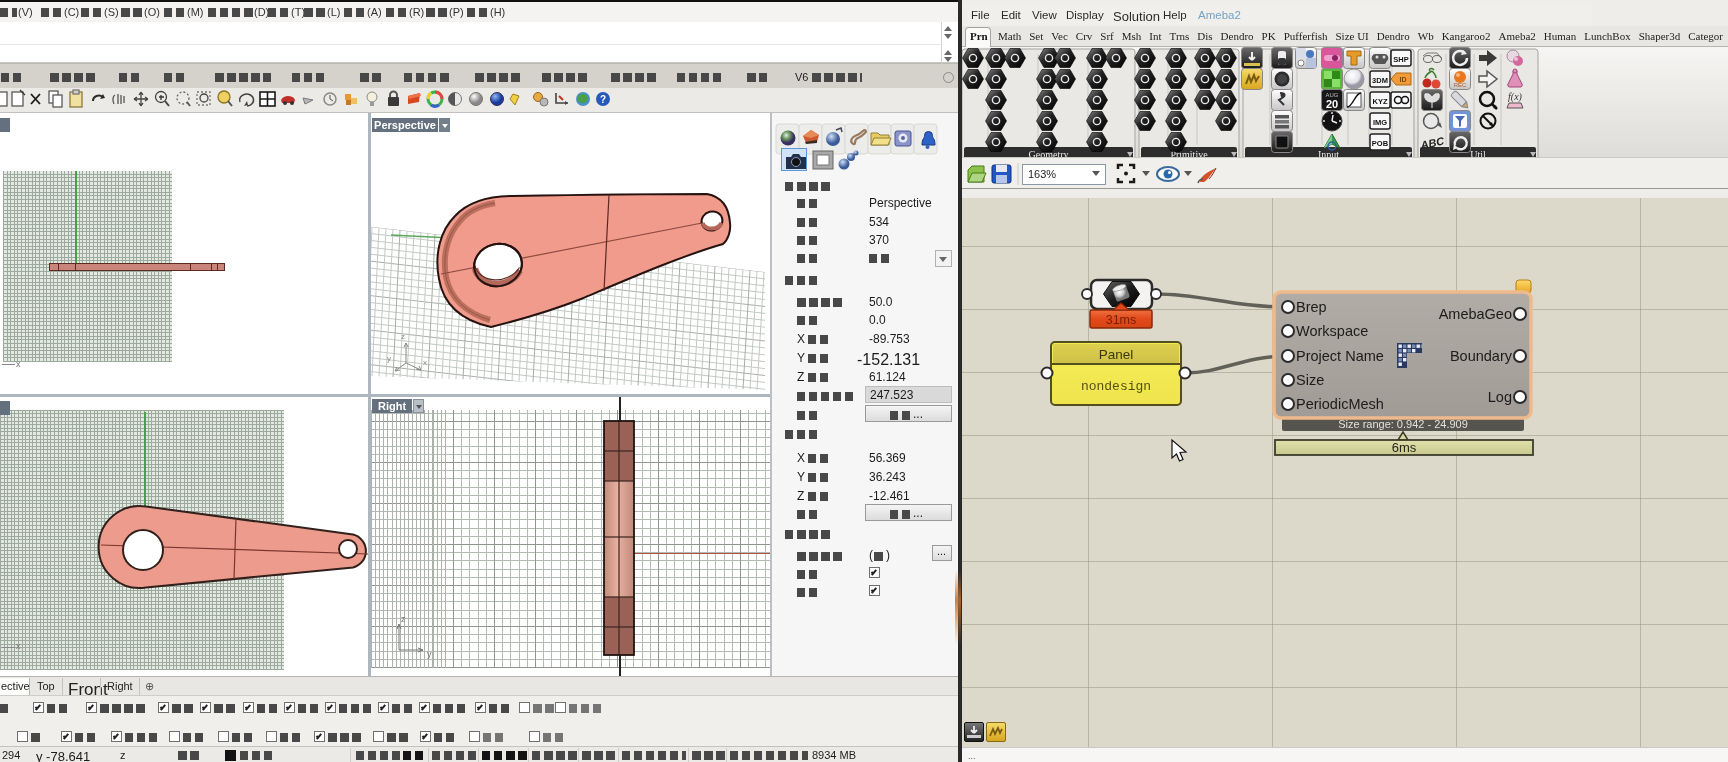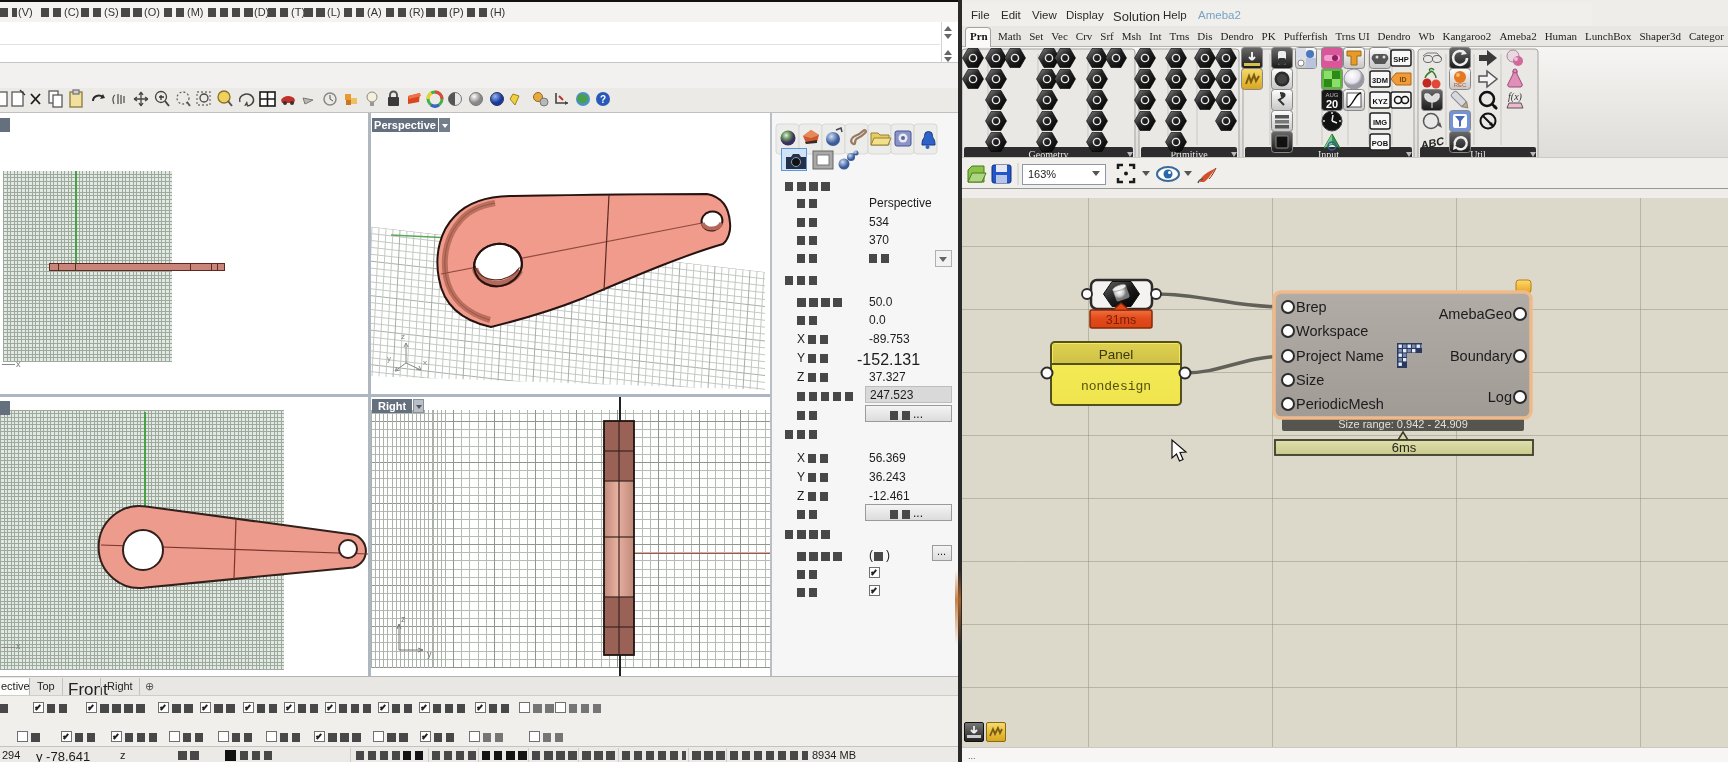--- a/index.html
+++ b/index.html
@@ -45,20 +45,38 @@
 </div>
 
 <div class="abs" style="left:0;top:22px;width:958px;height:41px;background:#fff;border-bottom:1px solid #c8c6c3"></div>
 <div class="abs" style="left:0;top:44px;width:940px;height:1px;background:#e4e2df"></div>
 <div class="abs" style="left:941px;top:22px;width:1px;height:41px;background:#d5d3d0"></div>
 <div class="abs" style="left:944px;top:26px;width:0;height:0;border-left:4px solid transparent;border-right:4px solid transparent;border-bottom:5px solid #666"></div>
 <div class="abs" style="left:944px;top:34px;width:0;height:0;border-left:4px solid transparent;border-right:4px solid transparent;border-top:5px solid #666"></div>
 <div class="abs" style="left:944px;top:50px;width:0;height:0;border-left:4px solid transparent;border-right:4px solid transparent;border-bottom:5px solid #666"></div>
 <div class="abs" style="left:944px;top:57px;width:0;height:0;border-left:4px solid transparent;border-right:4px solid transparent;border-top:5px solid #666"></div>
 
+<div class="abs" id="rh-tabs" style="left:0;top:63px;width:958px;height:25px;background:#d5d2cc;border-top:1px solid #bdbab4">
+<div class="zh" style="left:1px;top:9px;width:22px"></div>
+<div class="zh" style="left:50px;top:9px;width:45px"></div>
+<div class="zh" style="left:119px;top:9px;width:22px"></div>
+<div class="zh" style="left:164px;top:9px;width:22px"></div>
+<div class="zh" style="left:215px;top:9px;width:58px"></div>
+<div class="zh" style="left:292px;top:9px;width:34px"></div>
+<div class="zh" style="left:360px;top:9px;width:22px"></div>
+<div class="zh" style="left:404px;top:9px;width:45px"></div>
+<div class="zh" style="left:475px;top:9px;width:45px"></div>
+<div class="zh" style="left:542px;top:9px;width:45px"></div>
+<div class="zh" style="left:611px;top:9px;width:45px"></div>
+<div class="zh" style="left:677px;top:9px;width:45px"></div>
+<div class="zh" style="left:747px;top:9px;width:22px"></div>
+<span class="t" style="left:795px;top:7px;font-size:11px;color:#222">V6</span>
+<div class="zh" style="left:812px;top:9px;width:50px"></div>
+<div class="abs" style="left:943px;top:8px;width:11px;height:11px;border-radius:50%;border:1.5px solid #8a8886"></div>
+</div>
 
 <div class="abs" id="rh-tools" style="left:0;top:88px;width:958px;height:25px;background:#eceae7;border-bottom:1px solid #c2c0bc">
 <svg width="660" height="25" style="position:absolute;left:0;top:0">
 <g stroke="#5a5a5a" fill="none" stroke-width="1.3">
 <rect x="-4" y="4" width="11" height="14" fill="#fdfdfd"></rect>
 <rect x="12" y="4" width="11" height="14" fill="#fdfdfd"></rect>
           <path d="M20 2l5 5" stroke="#333"></path>
 <path d="M31 6l9 10M40 6l-9 10" stroke="#1c1c1c" stroke-width="1.8"></path>
 <rect x="49" y="3" width="9" height="12" fill="#fff"></rect>
           <rect x="53" y="7" width="9" height="12" fill="#fff"></rect>
@@ -380,21 +398,21 @@
 <div class="zh" style="left:25px;top:203px;width:22px"></div>
       <span class="t" style="left:97px;top:200px;font-size:12px">0.0</span>
 <span class="t" style="left:25px;top:219px;font-size:12px">X</span>
       <div class="zh" style="left:36px;top:222px;width:22px"></div>
       <span class="t" style="left:97px;top:219px;font-size:12px">-89.753</span>
 <span class="t" style="left:25px;top:238px;font-size:12px">Y</span>
       <div class="zh" style="left:36px;top:241px;width:22px"></div>
       <span class="t" style="left:85px;top:238px;font-size:16px">-152.131</span>
 <span class="t" style="left:25px;top:257px;font-size:12px">Z</span>
       <div class="zh" style="left:36px;top:260px;width:22px"></div>
-      <span class="t" style="left:97px;top:257px;font-size:12px">37.327</span>
+      <span class="t" style="left:97px;top:257px;font-size:12px">61.124</span>
 <div class="zh" style="left:25px;top:279px;width:56px"></div>
 <div class="abs" style="left:93px;top:273px;width:87px;height:17px;background:#d9d9d9;border:1px solid #bdbdbd"></div>
       <span class="t" style="left:98px;top:275px;font-size:12px">247.523</span>
 <div class="zh" style="left:25px;top:298px;width:22px"></div>
 <div class="abs" style="left:93px;top:292px;width:87px;height:17px;background:linear-gradient(#f4f4f4,#dcdcdc);border:1px solid #9a9a9a"></div>
 <div class="zh" style="left:118px;top:298px;width:22px"></div>
       <span class="t" style="left:141px;top:294px;font-size:12px">...</span>
 
 <div class="zh" style="left:13px;top:317px;width:34px"></div>
 <span class="t" style="left:25px;top:338px;font-size:12px">X</span>
@@ -538,21 +556,21 @@
         <span>Vec</span>
         <span>Crv</span>
         <span>Srf</span>
         <span>Msh</span>
         <span>Int</span>
         <span>Trns</span>
         <span>Dis</span>
         <span>Dendro</span>
         <span>PK</span>
         <span>Pufferfish</span>
-        <span>Trns UI</span>
+        <span>Size UI</span>
         <span>Dendro</span>
         <span>Wb</span>
         <span>Kangaroo2</span>
         <span>Ameba2</span>
         <span>Human</span>
         <span>LunchBox</span>
         <span>Shaper3d</span>
         <span>Categor</span>
       </div>
 </div>

